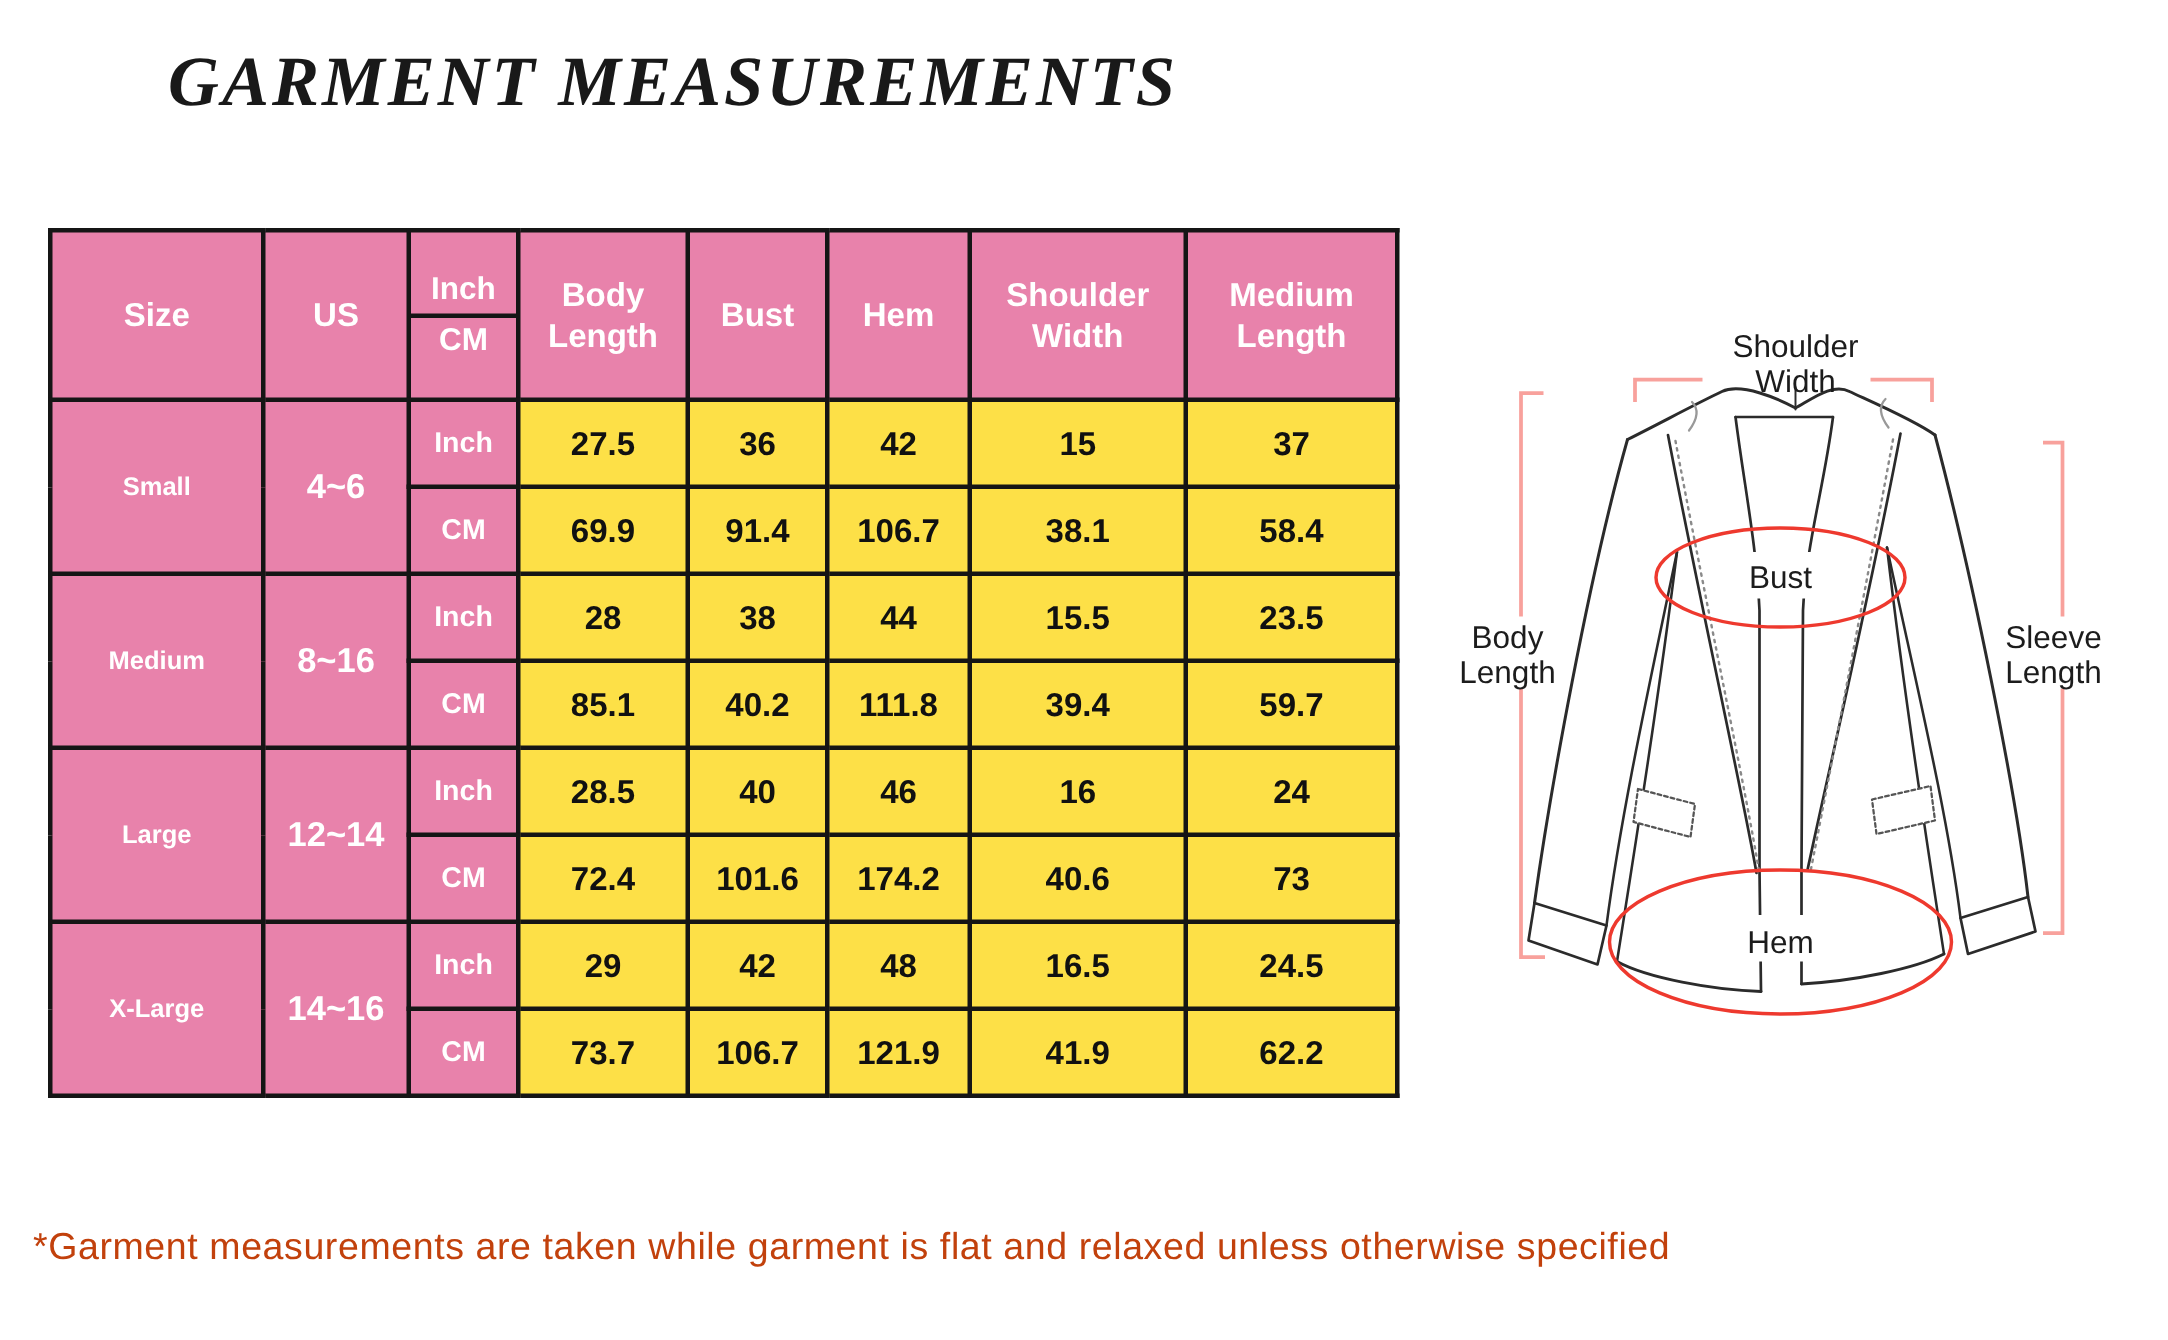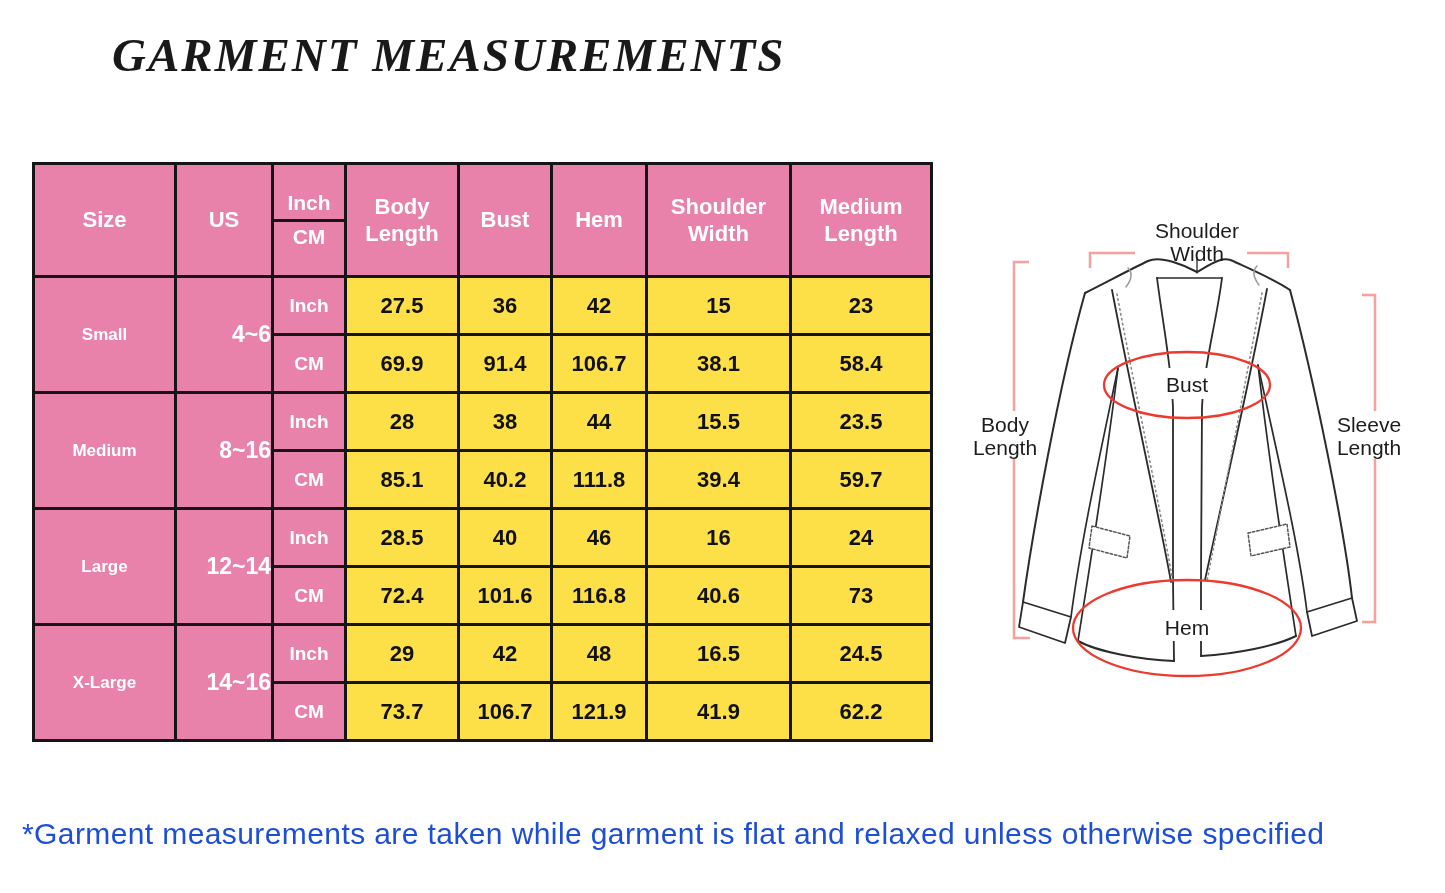--- a/index.html
+++ b/index.html
@@ -11,49 +11,49 @@
   
   #title {
     position:absolute; left:112px; top:28px;
     font-family:"Liberation Serif", serif;
     font-style:italic; font-weight:bold;
     font-size:47px; letter-spacing:2px; color:#191919;
     white-space:nowrap;
   }
   
   #chart-table {
-    position:absolute; left:32px; top:162px;
+    position:absolute; left:32px; top:152px;
     border-collapse:collapse; table-layout:fixed;
   }
   #chart-table td, #chart-table th {
     border:3px solid #151515;
     text-align:center; vertical-align:middle;
     font-weight:bold;
   }
   #chart-table th { background:#e882ab; color:#ffffff; font-size:22px; line-height:1.25; }
   #chart-table td.pink { background:#e882ab; color:#ffffff; }
   #chart-table td.size-name { font-size:17px; }
-  #chart-table td.us-val { font-size:23px;text-align:right; }
+  #chart-table td.us-val { font-size:23px; }
   #chart-table td.unit { font-size:19px; }
   #chart-table td.val { background:#fde047; color:#111111; font-size:22px; }
   #chart-table tr.head { height:113px; }
   #chart-table tr.sub { height:58px; }
   .unit-head-stack { display:flex; flex-direction:column; align-items:center; justify-content:center; }
   .unit-head-stack .lbl { font-size:21px; padding:2px 0; }
   .unit-head-stack .divider { width:70px; height:3px; background:#151515; }
   
   #diagram { position:absolute; left:945px; top:195px; }
   #diagram text {
     font-family:"Liberation Sans", sans-serif;
     font-size:21px; fill:#1c1c1c; text-anchor:middle;
   }
   
   #footnote {
     position:absolute; left:22px; top:817px;
-    font-size:30px; letter-spacing:0.4px; color:#1d4ed8; white-space:nowrap;
+    font-size:25px; letter-spacing:0.4px; color:#c2410c; white-space:nowrap;
   }
 </style>
 </head>
 <body>
 
 <div id="stage">
 
   <div id="title">GARMENT MEASUREMENTS</div>
 
   <table id="chart-table">
@@ -86,21 +86,21 @@
     </tr>
 
     <tr class="sub">
       <td rowspan="2" class="pink size-name">Small</td>
       <td rowspan="2" class="pink us-val">4~6</td>
       <td class="pink unit">Inch</td>
       <td class="val">27.5</td>
       <td class="val">36</td>
       <td class="val">42</td>
       <td class="val">15</td>
-      <td class="val">23</td>
+      <td class="val">37</td>
     </tr>
     <tr class="sub">
       <td class="pink unit">CM</td>
       <td class="val">69.9</td>
       <td class="val">91.4</td>
       <td class="val">106.7</td>
       <td class="val">38.1</td>
       <td class="val">58.4</td>
     </tr>
 
@@ -130,21 +130,21 @@
       <td class="val">28.5</td>
       <td class="val">40</td>
       <td class="val">46</td>
       <td class="val">16</td>
       <td class="val">24</td>
     </tr>
     <tr class="sub">
       <td class="pink unit">CM</td>
       <td class="val">72.4</td>
       <td class="val">101.6</td>
-      <td class="val">116.8</td>
+      <td class="val">174.2</td>
       <td class="val">40.6</td>
       <td class="val">73</td>
     </tr>
 
     <tr class="sub">
       <td rowspan="2" class="pink size-name">X-Large</td>
       <td rowspan="2" class="pink us-val">14~16</td>
       <td class="pink unit">Inch</td>
       <td class="val">29</td>
       <td class="val">42</td>

